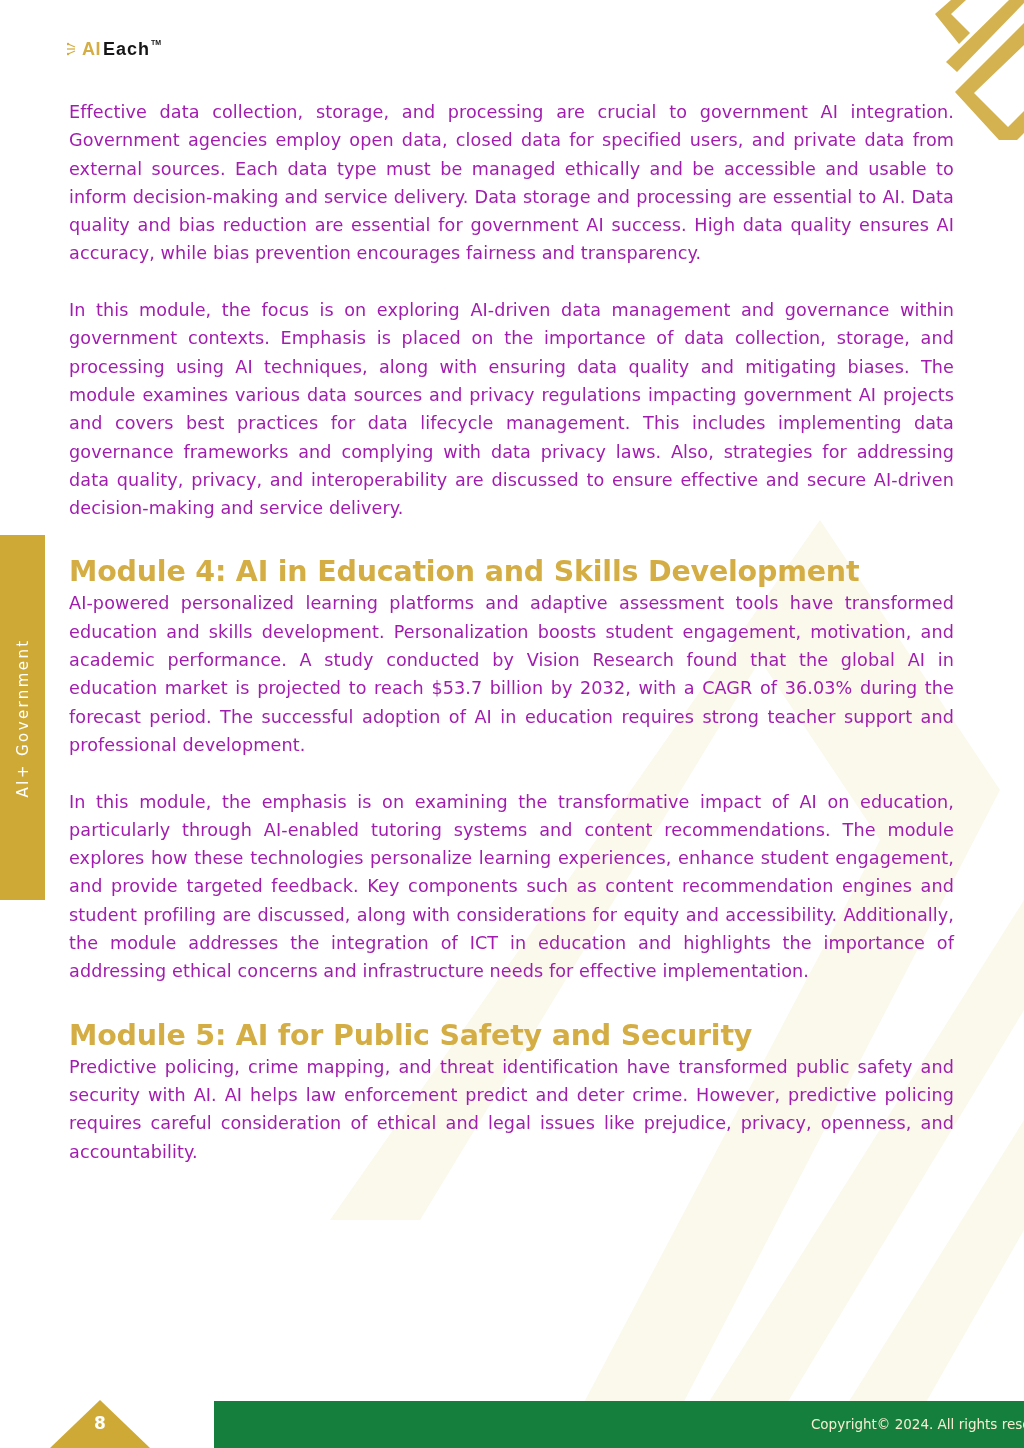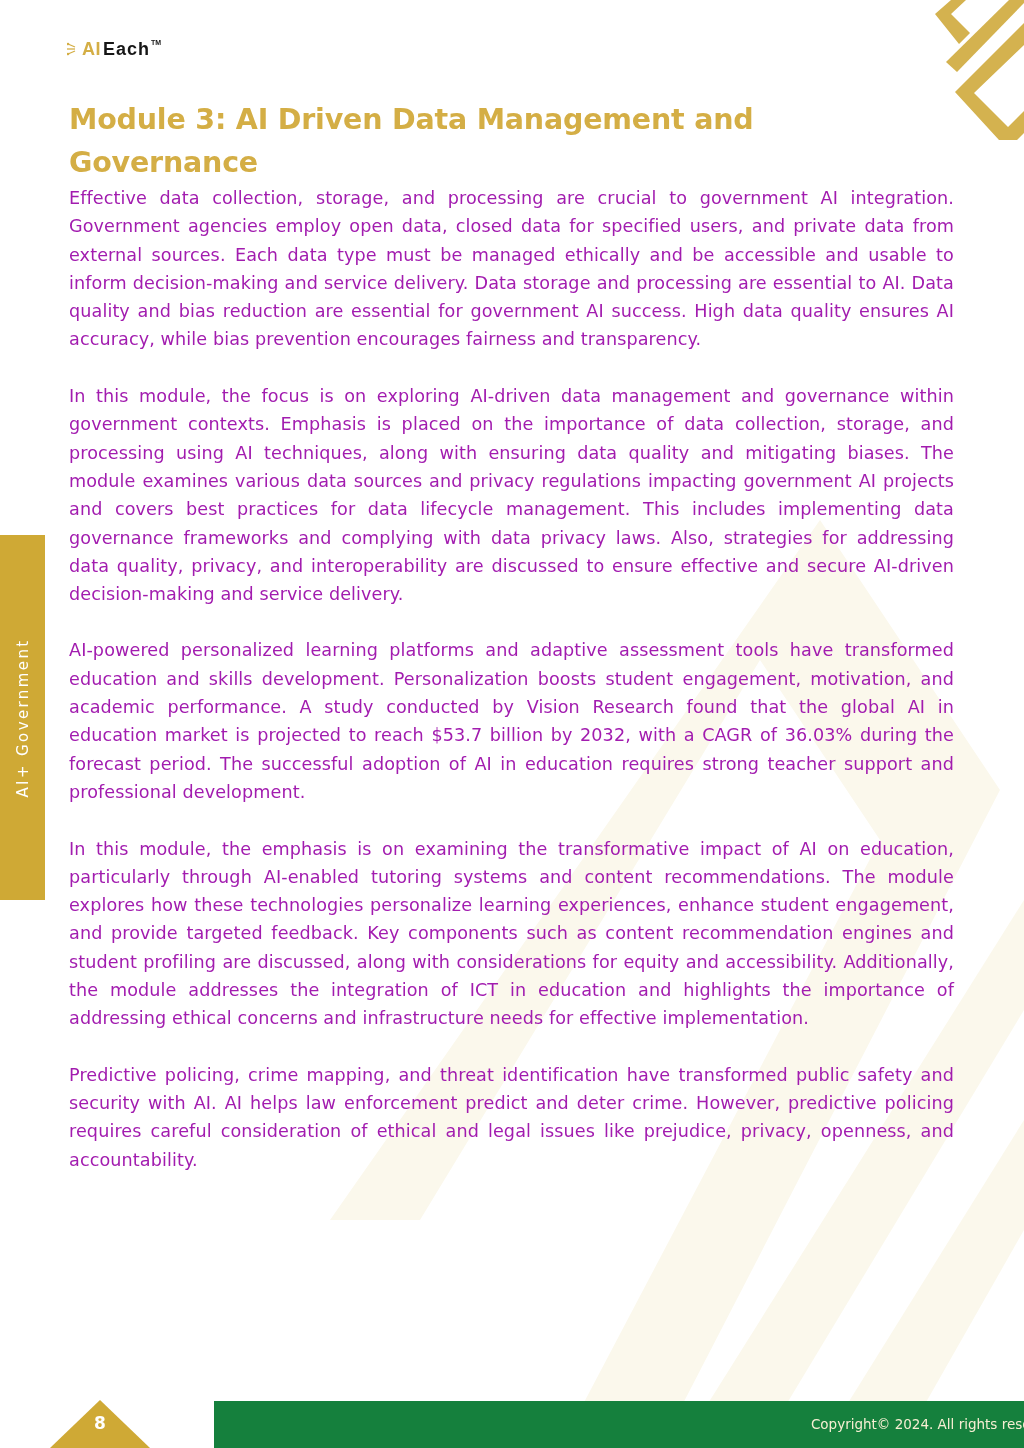--- a/index.html
+++ b/index.html
@@ -65,31 +65,32 @@
 
   <polygon points="41,92 110,23 110,45 60,93 94,127 110,111 110,133 103,140 85,140" fill="#D4B24F"></polygon>
 </svg>
 
 <div class="side-tab">
   <span class="side-tab-text">AI+ Government</span>
 </div>
 
 <div class="content">
   <section class="section" id="sec3">
-    <h2 class="module-title">Module 3: AI Driven Data Management and Governance</h2>
     <p class="para">Effective data collection, storage, and processing are crucial to government AI integration. Government agencies employ open data, closed data for specified users, and private data from external sources. Each data type must be managed ethically and be accessible and usable to inform decision-making and service delivery. Data storage and processing are essential to AI. Data quality and bias reduction are essential for government AI success. High data quality ensures AI accuracy, while bias prevention encourages fairness and transparency.</p>
     <p class="para">In this module, the focus is on exploring AI-driven data management and governance within government contexts. Emphasis is placed on the importance of data collection, storage, and processing using AI techniques, along with ensuring data quality and mitigating biases. The module examines various data sources and privacy regulations impacting government AI projects and covers best practices for data lifecycle management. This includes implementing data governance frameworks and complying with data privacy laws. Also, strategies for addressing data quality, privacy, and interoperability are discussed to ensure effective and secure AI-driven decision-making and service delivery.</p>
   </section>
 
   <section class="section" id="sec4">
+    <h2 class="module-title">Module 4: AI in Education and Skills Development</h2>
     <p class="para">AI-powered personalized learning platforms and adaptive assessment tools have transformed education and skills development. Personalization boosts student engagement, motivation, and academic performance. A study conducted by Vision Research found that the global AI in education market is projected to reach $53.7 billion by 2032, with a CAGR of 36.03% during the forecast period. The successful adoption of AI in education requires strong teacher support and professional development.</p>
     <p class="para">In this module, the emphasis is on examining the transformative impact of AI on education, particularly through AI-enabled tutoring systems and content recommendations. The module explores how these technologies personalize learning experiences, enhance student engagement, and provide targeted feedback. Key components such as content recommendation engines and student profiling are discussed, along with considerations for equity and accessibility. Additionally, the module addresses the integration of ICT in education and highlights the importance of addressing ethical concerns and infrastructure needs for effective implementation.</p>
   </section>
 
   <section class="section" id="sec5">
+    <h2 class="module-title">Module 5: AI for Public Safety and Security</h2>
     <p class="para">Predictive policing, crime mapping, and threat identification have transformed public safety and security with AI. AI helps law enforcement predict and deter crime. However, predictive policing requires careful consideration of ethical and legal issues like prejudice, privacy, openness, and accountability.</p>
   </section>
 </div>
 
 <svg class="footer-tri" viewBox="0 0 100 48" xmlns="http://www.w3.org/2000/svg">
   <polygon points="50,0 100,48 0,48" fill="#CFA935"></polygon>
 </svg>
 <div class="page-num">8</div>
 
 <div class="footer-bar">

